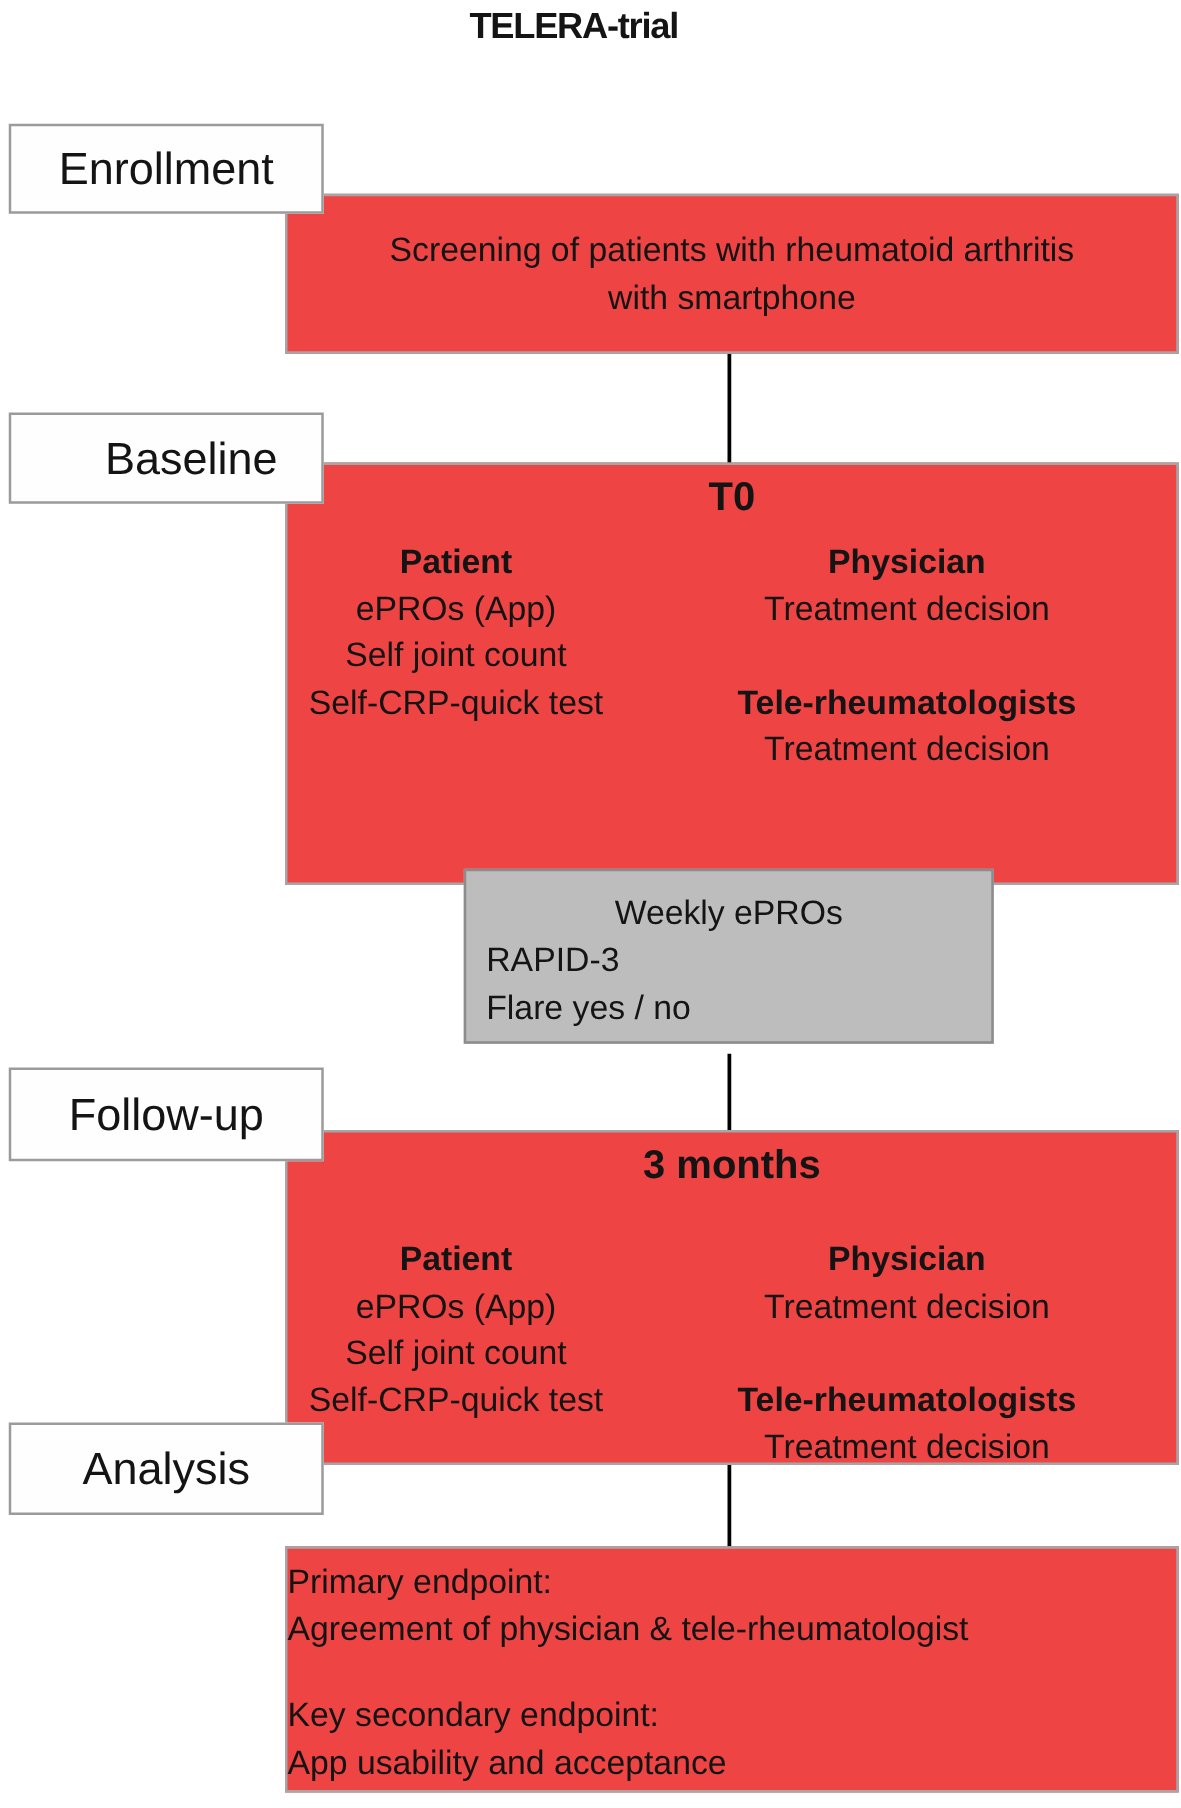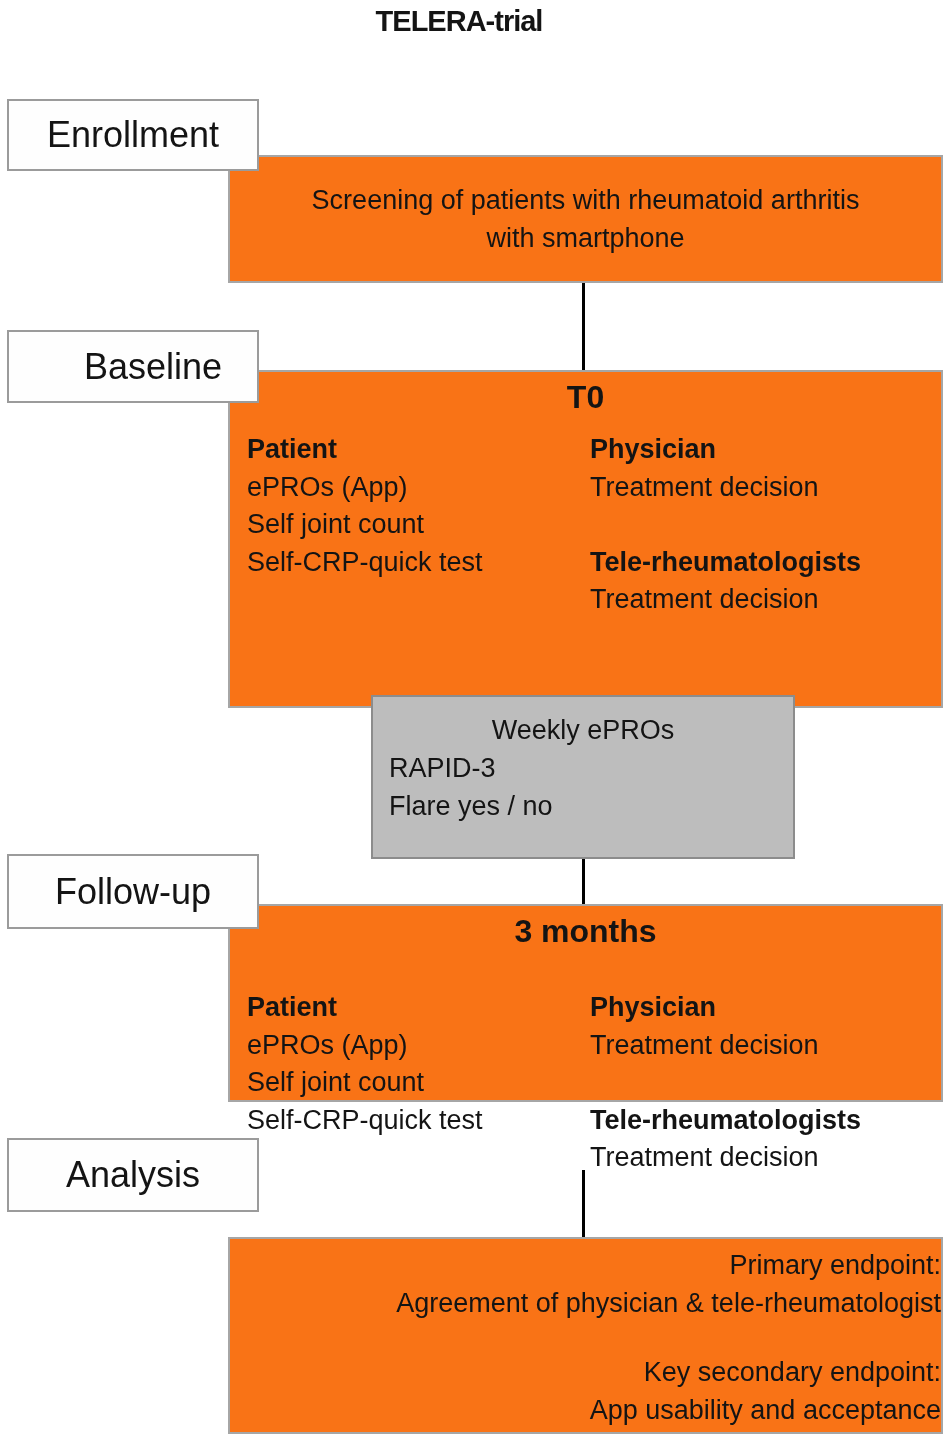--- a/index.html
+++ b/index.html
@@ -30,68 +30,68 @@
     z-index: 0;
   }
   #connector-1 { left: 582px; top: 283px; height: 89px; }
   #connector-2 { left: 582px; top: 629px; height: 68px; }
   #connector-3 { left: 582px; top: 843px; height: 64px; }
   #connector-4 { left: 582px; top: 1170px; height: 69px; }
   .main-box {
     position: absolute;
     left: 228px;
     width: 715px;
-    background: #f97316;
+    background: #ef4444;
     border: 2px solid #a6a6a6;
     box-sizing: border-box;
     z-index: 1;
     font-size: 27px;
   }
   #screening-box {
     top: 155px;
     height: 128px;
     text-align: center;
     padding-top: 24px;
     line-height: 38px;
   }
   #t0-box { top: 370px; height: 338px; }
-  #months-box { top: 904px; height: 198px; }
+  #months-box { top: 904px; height: 268px; }
   .session-title {
     text-align: center;
     font-size: 32px;
     font-weight: bold;
     margin-top: 7px;
   }
-  .col { position: absolute; line-height: 37.5px; }
+  .col { position: absolute; line-height: 37.5px; text-align: center; }
   .col > div { min-height: 37.5px; white-space: nowrap; }
   .col-left { left: 17px; }
   .col-right { left: 360px; }
   #t0-box .col { top: 59px; }
   #months-box .col { top: 83px; }
   .bold { font-weight: bold; }
   .weekly-box {
     position: absolute;
     left: 371px;
     top: 695px;
     width: 424px;
-    height: 164px;
+    height: 140px;
     background: #bdbdbd;
     border: 2px solid #8c8c8c;
     box-sizing: border-box;
     padding-top: 14px;
     font-size: 27px;
     line-height: 38px;
     z-index: 1;
   }
   .weekly-box .center-line { text-align: center; }
   .weekly-box .left-line { padding-left: 16px; }
   #analysis-box {
     top: 1237px;
     height: 197px;
-    text-align: right;
+    text-align: left;
     padding-top: 7px;
     line-height: 38px;
   }
   .spacer-line { height: 31px; }
   .stage-label {
     position: absolute;
     left: 7px;
     width: 252px;
     background: #fefefe;
     border: 2px solid #9b9b9b;

